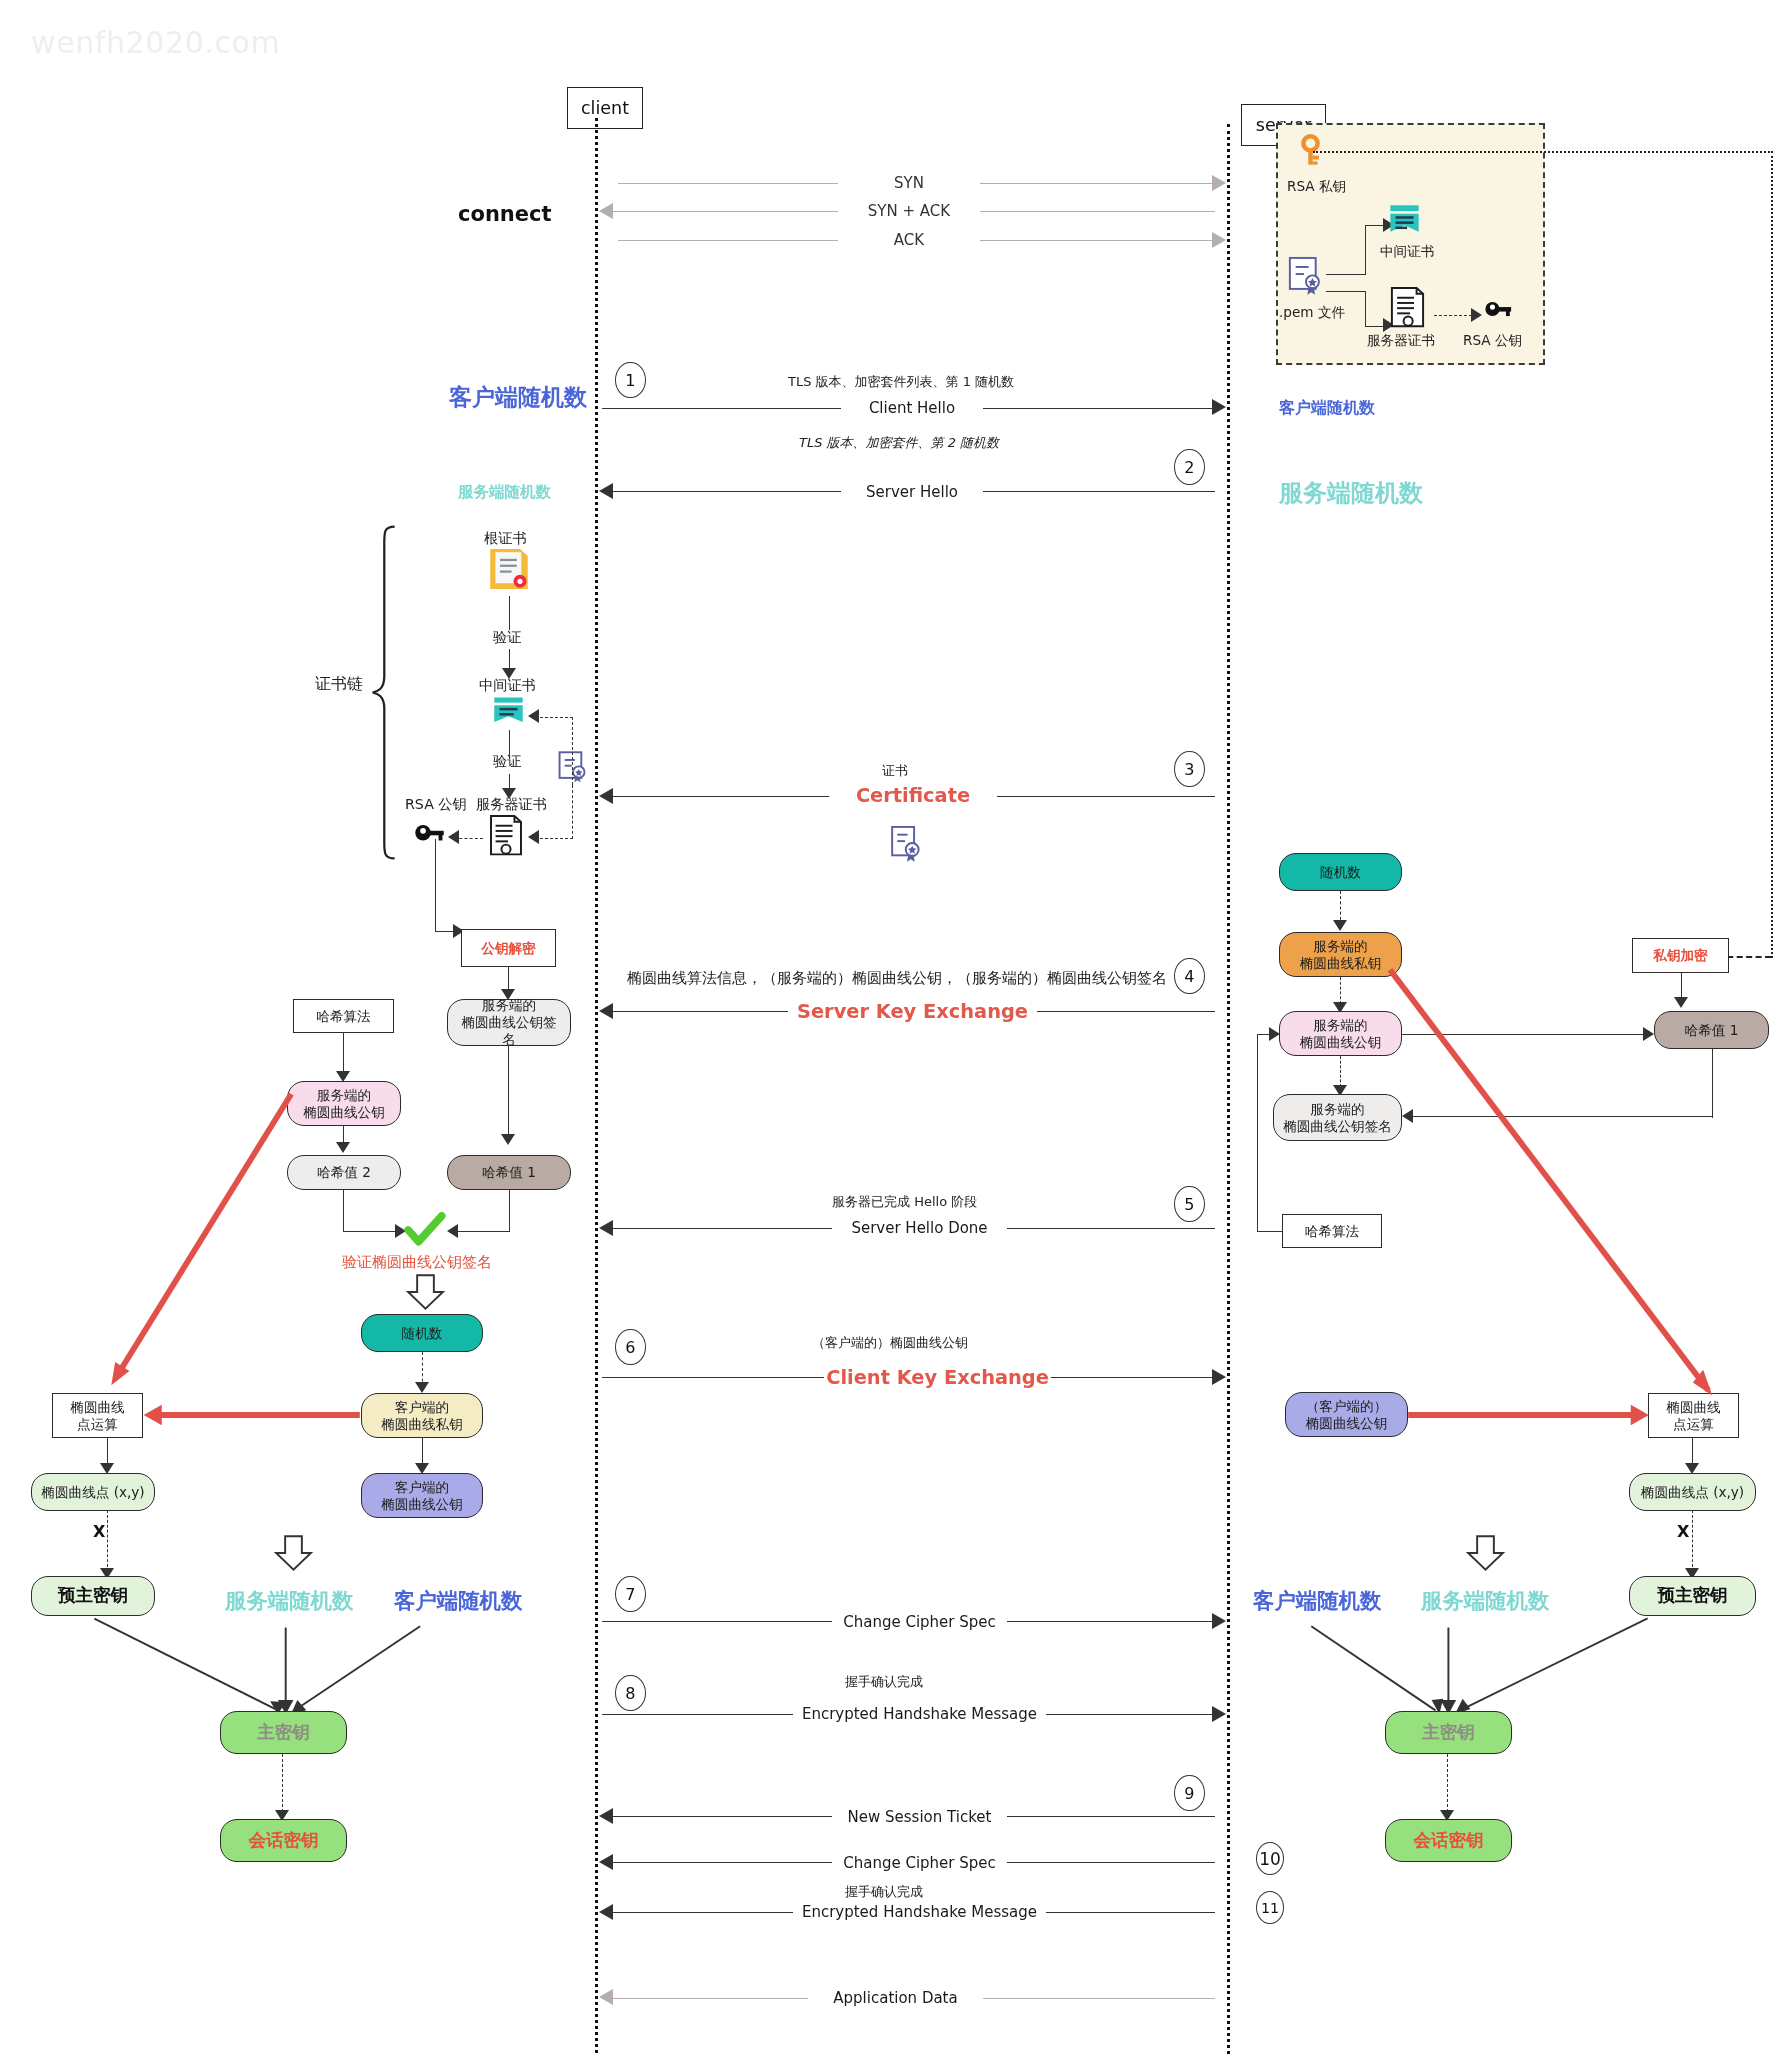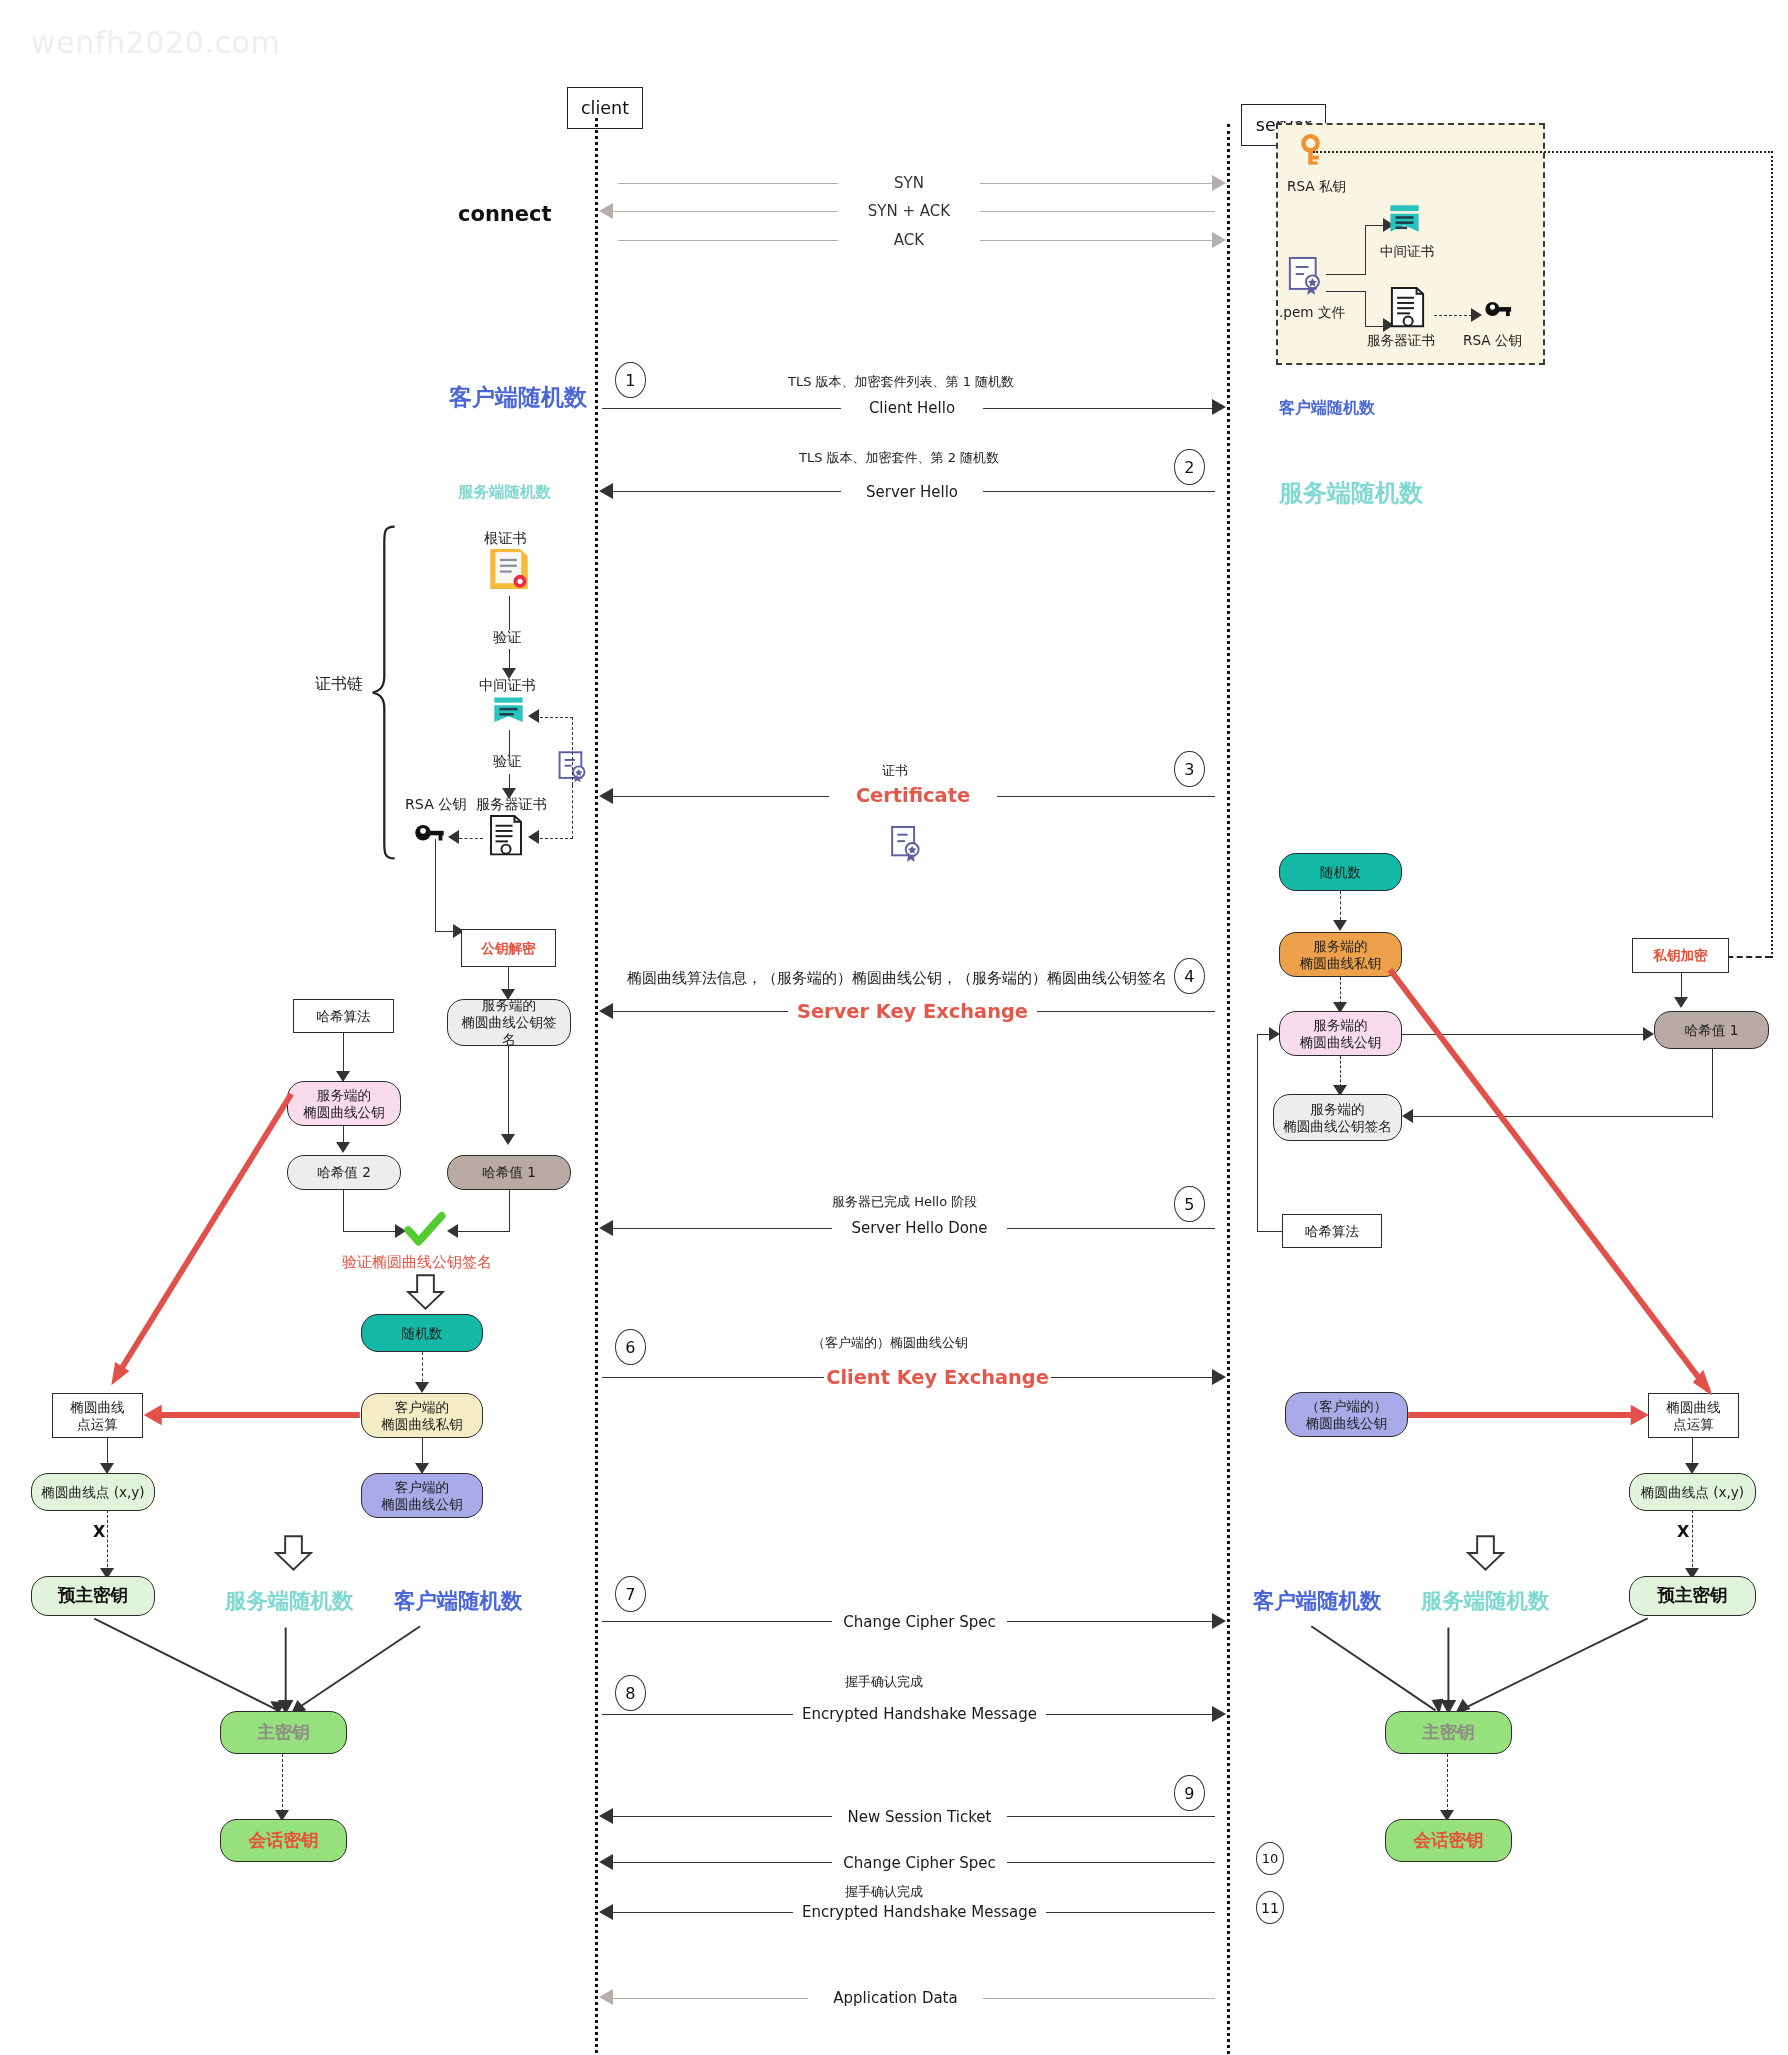--- a/index.html
+++ b/index.html
@@ -186,21 +186,21 @@
   <div class="abs stepnum ctr" style="left:615px;top:362px;">1</div>
   <div class="abs msgtop" style="left:788px;top:373px;">TLS 版本、加密套件列表、第 1 随机数</div>
   <div class="abs msgline" style="left:602px;top:408px;width:612px;"></div>
   <div class="abs arrowR" style="left:1212px;top:399px;"></div>
   <div class="abs msglabel ctr" style="left:841px;top:398px;width:129px;height:19.4px;">Client Hello</div>
 
   <div class="abs biglabel client-rand" style="left:1279px;top:398px;font-size:16px;">客户端随机数</div>
 
   <div class="abs biglabel server-rand" style="left:458px;top:482px;font-size:15.5px;">服务端随机数</div>
   <div class="abs stepnum ctr" style="left:1174px;top:449px;">2</div>
-  <div class="abs msgtop" style="left:799px;top:449px;">TLS 版本、加密套件、第 2 随机数</div>
+  <div class="abs msgtop" style="left:799px;top:434px;font-style:italic;">TLS 版本、加密套件、第 2 随机数</div>
   <div class="abs msgline" style="left:610px;top:491px;width:605px;"></div>
   <div class="abs arrowL" style="left:599px;top:483px;"></div>
   <div class="abs msglabel ctr" style="left:841px;top:482px;width:129px;height:19.4px;">Server Hello</div>
 
   <div class="abs biglabel server-rand" style="left:1279px;top:477px;font-size:24px;">服务端随机数</div>
 
   <div class="abs medlabel" style="left:315px;top:674px;font-size:16px;">证书链</div>
 
   <div class="abs" style="left:370px;top:524px;">
     <svg width="26" height="337" viewBox="0 0 40 520">
@@ -540,21 +540,21 @@
   <div class="abs msgtop" style="left:845px;top:1673px;">握手确认完成</div>
   <div class="abs msgline" style="left:602px;top:1714px;width:612px;"></div>
   <div class="abs arrowR" style="left:1212px;top:1706px;"></div>
   <div class="abs msglabel ctr" style="left:793px;top:1704px;width:240px;height:19.4px;">Encrypted Handshake Message</div>
 
   <div class="abs stepnum ctr" style="left:1174px;top:1775px;">9</div>
   <div class="abs msgline" style="left:610px;top:1816px;width:605px;"></div>
   <div class="abs arrowL" style="left:599px;top:1808px;"></div>
   <div class="abs msglabel ctr" style="left:832px;top:1807px;width:162px;height:19.4px;">New Session Ticket</div>
 
-  <div class="abs stepnum ctr" style="left:1256px;top:1842px;width:26px;height:31px;font-size:13px;">10</div>
+  <div class="abs stepnum ctr" style="left:1256px;top:1842px;width:26px;height:31px;font-size:17px;">10</div>
   <div class="abs msgline" style="left:610px;top:1862px;width:605px;"></div>
   <div class="abs arrowL" style="left:599px;top:1854px;"></div>
   <div class="abs msglabel ctr" style="left:832px;top:1853px;width:162px;height:19.4px;">Change Cipher Spec</div>
 
   <div class="abs stepnum ctr" style="left:1256px;top:1891px;width:26px;height:31px;font-size:14.2px;">11</div>
   <div class="abs msgtop" style="left:845px;top:1883px;">握手确认完成</div>
   <div class="abs msgline" style="left:610px;top:1912px;width:605px;"></div>
   <div class="abs arrowL" style="left:599px;top:1904px;"></div>
   <div class="abs msglabel ctr" style="left:793px;top:1902px;width:240px;height:19.4px;">Encrypted Handshake Message</div>
 

